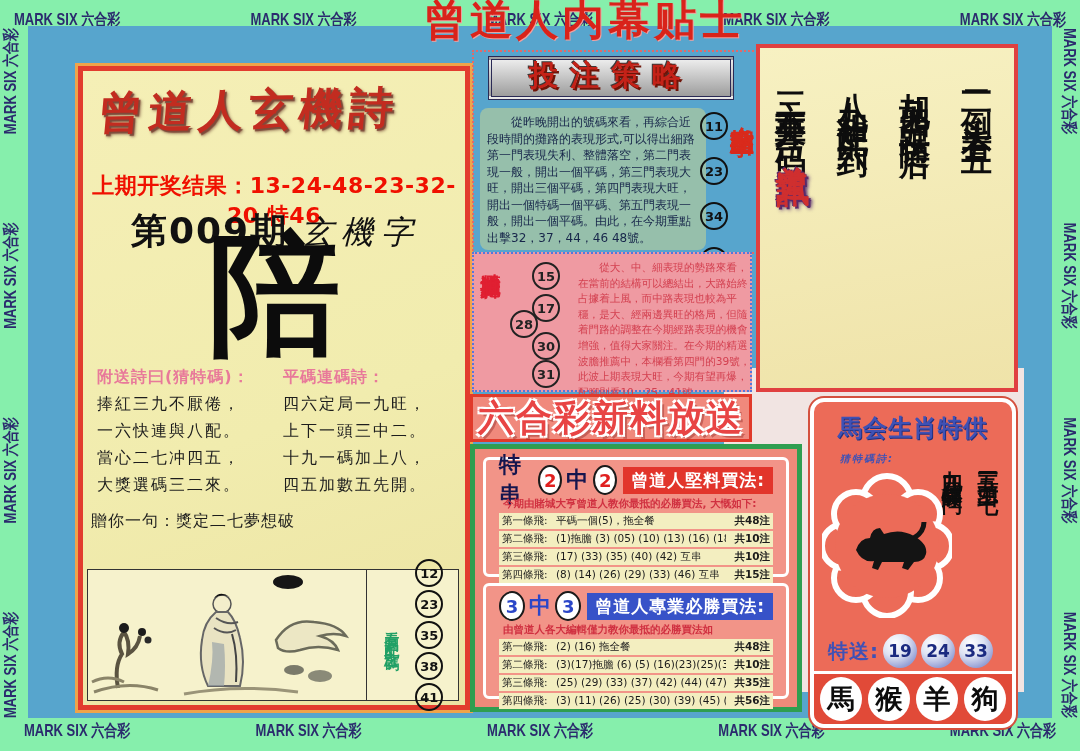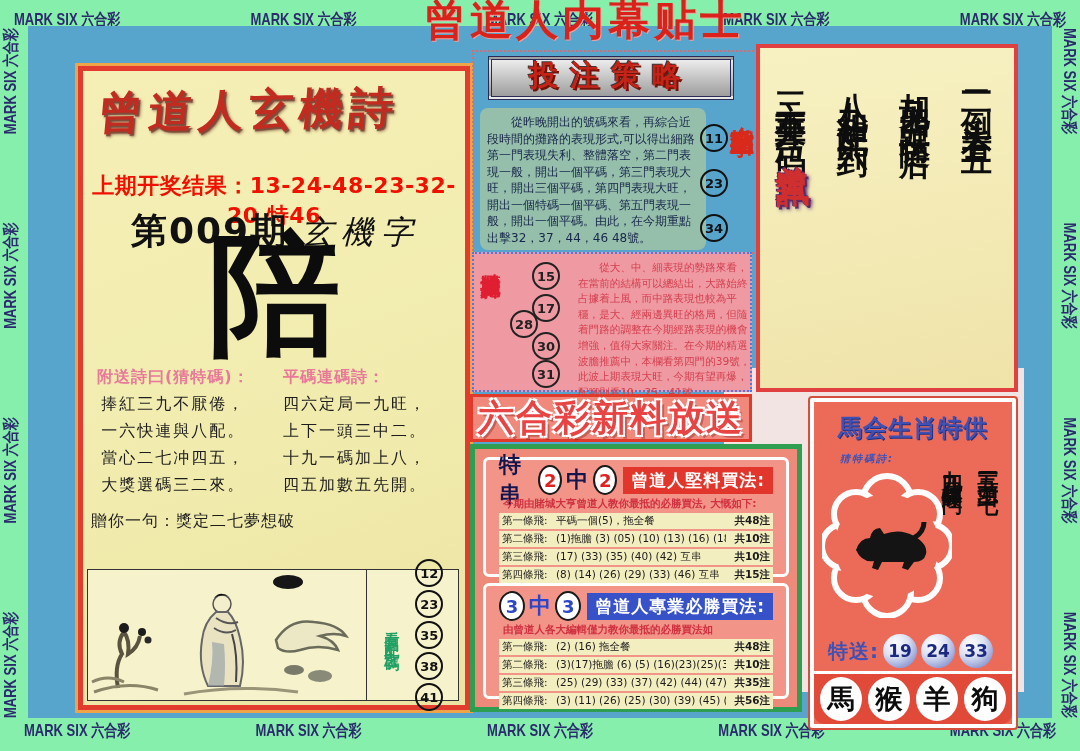--- a/index.html
+++ b/index.html
@@ -30,21 +30,21 @@
                text-shadow:2px 2px 1px #7e4a3a,3px 3px 3px rgba(90,40,30,.5);}
   #lastResult{position:absolute;top:100px;left:8px;width:366px;text-align:center;color:#f01000;
               font-size:22px;font-weight:bold;letter-spacing:.5px;}
   #issueRow{position:absolute;top:136px;left:0;width:100%;}
   #issueNo{position:absolute;left:48px;top:0;font-size:36px;font-weight:bold;color:#111;letter-spacing:2px;}
   #issueLabel{position:absolute;left:218px;top:4px;font-size:32px;color:#111;font-family:"DejaVu Serif",serif;
               font-style:italic;letter-spacing:8px;}
   #mysteryChar{position:absolute;top:150px;left:0;width:100%;text-align:center;font-size:132px;
                font-family:"DejaVu Serif",serif;font-weight:bold;color:#0c0c0c;line-height:1.1;}
   .poemHead{color:#e8799a;font-weight:bold;font-size:16px;letter-spacing:1px;}
-  .poemLine{color:#1d1d1d;font-size:16px;font-family:"DejaVu Serif",serif;letter-spacing:2px;text-align:center;}
+  .poemLine{color:#1d1d1d;font-size:16px;font-family:"DejaVu Serif",serif;letter-spacing:2px;}
   #poemLeft{position:absolute;top:292px;left:14px;line-height:27px;}
   #poemRight{position:absolute;top:292px;left:200px;line-height:27px;}
   .hintLine{position:absolute;left:8px;color:#1d1d1d;font-size:16px;font-family:"DejaVu Serif",serif;letter-spacing:1px;}
   #pictureBox{position:absolute;top:498px;left:4px;width:370px;height:130px;background:#f6f2cc;
               border:1px solid #333;display:flex;}
   #paintArea{width:278px;height:100%;border-right:1px solid #333;}
   #picSide{flex:1;display:flex;align-items:center;justify-content:space-evenly;}
   #picCaption{writing-mode:vertical-rl;text-orientation:upright;color:#21a065;font-weight:bold;
               font-size:15px;letter-spacing:6px;}
   .numCol{display:flex;flex-direction:column;gap:3px;}
@@ -54,21 +54,21 @@
   
   #strategyPanel{position:absolute;top:50px;left:472px;width:282px;height:200px;border:2px dotted #e06a6a;}
   #strategyHeader{position:absolute;top:4px;left:14px;width:246px;height:44px;
                   background:linear-gradient(#ececec,#9d9d9d);border:4px double #2a2a55;box-sizing:border-box;
                   display:flex;align-items:flex-end;justify-content:center;}
   #strategyHeader span{font-size:29px;font-weight:bold;color:#c52218;letter-spacing:12px;
                        font-family:"DejaVu Serif",serif;text-shadow:2px 2px 0 #6e1408,-1px -1px 0 #3a3a3a;}
   #strategyBody{position:absolute;top:56px;left:6px;width:212px;height:130px;background:#96bfab;
                 border-radius:8px;padding:6px 7px;font-size:12px;line-height:16.5px;color:#17264a;
                 text-indent:2em;letter-spacing:0px;}
-  #focusCircles{position:absolute;top:72px;left:226px;display:flex;flex-direction:column;gap:17px;}
+  #focusCircles{position:absolute;top:60px;left:226px;display:flex;flex-direction:column;gap:17px;}
   #focusCircles .circNum{background:transparent;}
   #strategySide{position:absolute;top:56px;left:252px;height:140px;writing-mode:vertical-rl;
                 text-orientation:upright;color:#d92a1c;font-weight:bold;font-size:24px;letter-spacing:1px;
                 font-family:"DejaVu Serif",serif;}
 
   
   #boldPanel{position:absolute;top:252px;left:472px;width:280px;height:140px;background:#ef9aa2;
              border:2px dotted #5577dd;box-sizing:border-box;}
   #boldSide{position:absolute;top:4px;left:4px;height:132px;writing-mode:vertical-rl;text-orientation:upright;
             color:#e01f32;font-weight:bold;font-size:20px;letter-spacing:1px;}
@@ -107,21 +107,21 @@
               background:linear-gradient(170deg,#f7f1c2,#efe3a9);border:4px solid #e04040;box-sizing:border-box;}
   #verseCols{position:absolute;top:20px;right:16px;height:300px;writing-mode:vertical-rl;text-orientation:upright;}
   #verseCols div{font-family:"DejaVu Serif",serif;font-weight:bold;font-size:31px;color:#0d0d0d;
                  letter-spacing:9px;margin-left:20px;}
   #seal{position:absolute;top:92px;left:8px;writing-mode:vertical-rl;text-orientation:upright;
         font-family:"DejaVu Serif",serif;font-weight:bold;font-size:33px;color:#cf2f2f;letter-spacing:2px;
         text-shadow:2px 2px 0 #5a2a6a,-1px -1px 0 #5a2a6a,3px 3px 4px rgba(80,40,110,.7);transform:rotate(-2deg);}
 
   
   #horsePanel{position:absolute;top:398px;left:810px;width:206px;height:330px;background:#ec6b58;
-              border:4px solid #fff;border-radius:2px;box-shadow:0 0 0 2px #d4503e;box-sizing:border-box;}
+              border:4px solid #fff;border-radius:14px;box-shadow:0 0 0 2px #d4503e;box-sizing:border-box;}
   #horseTitle{position:absolute;top:10px;width:100%;text-align:center;font-size:24px;font-weight:bold;
               color:#3f51b5;letter-spacing:1px;text-shadow:1px 1px 0 #23307e;}
   #horsePoemLabel{position:absolute;top:50px;left:26px;font-size:10px;font-weight:bold;color:#3f51b5;letter-spacing:2px;font-style:italic;}
   #horsePoem{position:absolute;top:52px;right:10px;height:175px;writing-mode:vertical-rl;text-orientation:upright;}
   #horsePoem div{font-family:"DejaVu Serif",serif;font-weight:bold;font-size:21px;color:#0d0d0d;
                  letter-spacing:4px;margin-left:8px;}
   #cloud{position:absolute;top:66px;left:8px;}
   #specialRow{position:absolute;top:232px;left:14px;display:flex;align-items:center;gap:4px;}
   #specialLabel{font-size:20px;font-weight:bold;color:#3f51b5;letter-spacing:1px;}
   .ball{width:34px;height:34px;border-radius:50%;

